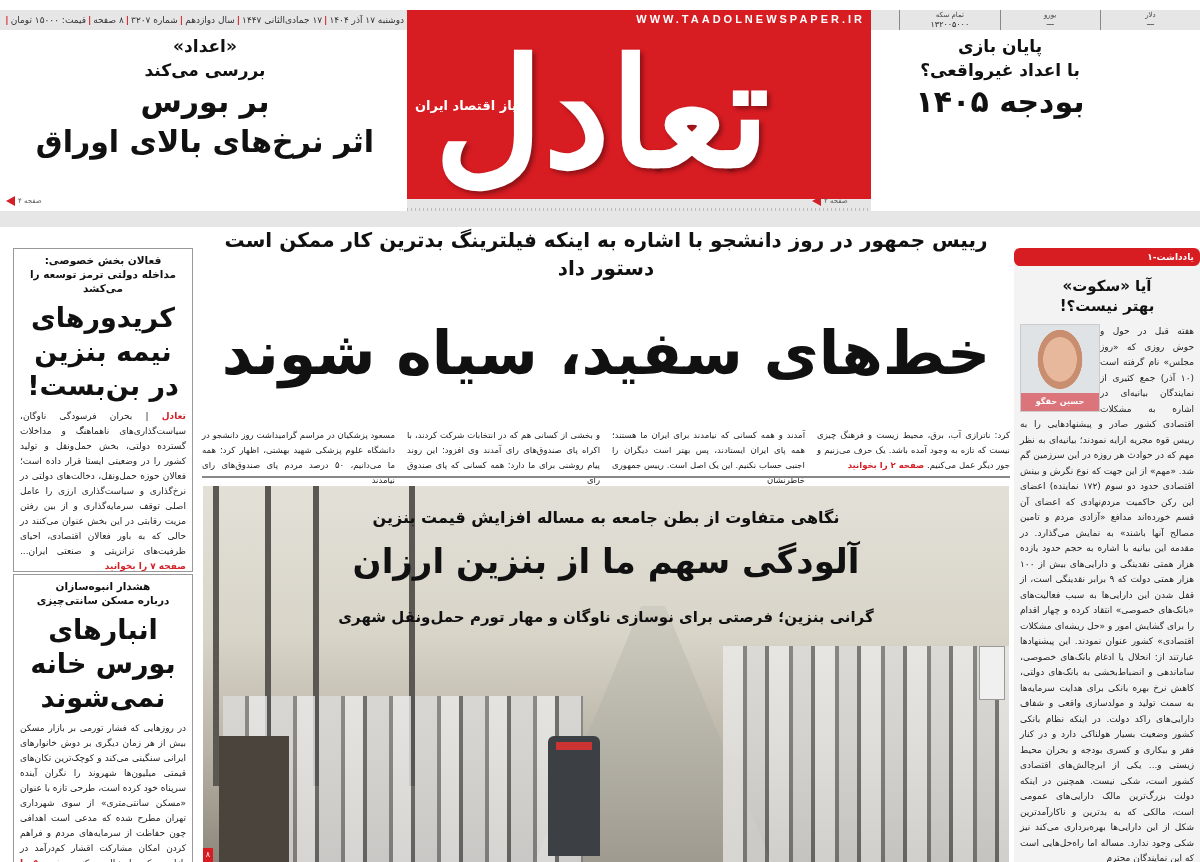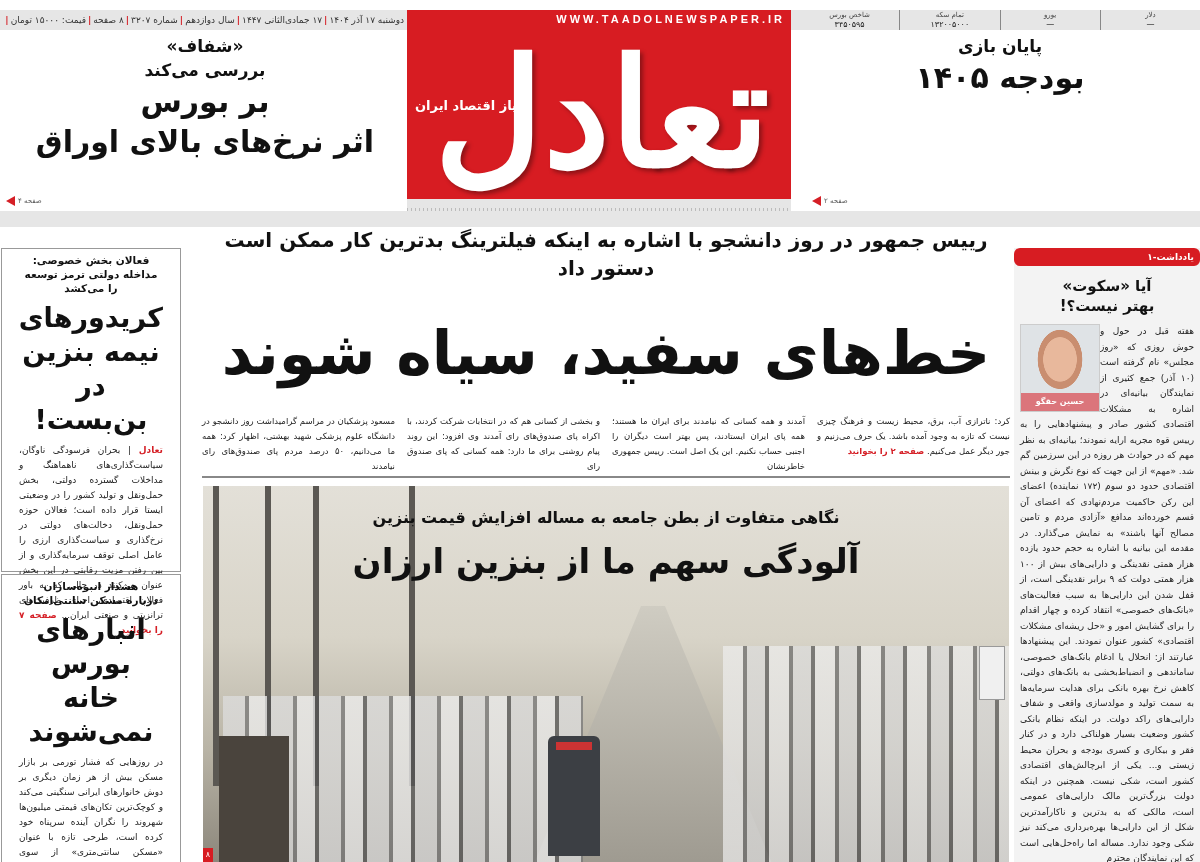--- a/index.html
+++ b/index.html
@@ -28,21 +28,21 @@
   }
   .market-cell {
     flex: 1; text-align: center; font-size: 7px; line-height: 9px; color: #444;
     border-left: 1px solid #888; padding-top: 1px;
   }
   .market-cell:last-child { border-left: none; }
   .market-cell .val { font-size: 8px; color: #222; }
 
   
   .masthead {
-    position: absolute; left: 407px; top: 10px; width: 384px; height: 205px;
+    position: absolute; left: 407px; top: 10px; width: 464px; height: 205px;
     background: #d71c22; overflow: hidden;
   }
   .masthead .url {
     position: absolute; right: 6px; top: 3px; color: #fff;
     font-family: "Liberation Sans", sans-serif; font-weight: bold;
     font-size: 11px; letter-spacing: 3px;
   }
   .masthead .logo {
     position: absolute; left: 20px; top: 18px; width: 350px; height: 180px;
     color: #fff; font-family: "DejaVu Serif", serif; font-weight: bold;
@@ -76,21 +76,21 @@
     border-right: 9px solid #d51f26;
   }
 
   
   .gray-band {
     position: absolute; left: 0; top: 211px; width: 1200px; height: 16px; background: #e6e6e6;
   }
 
   
   .left-col {
-    position: absolute; left: 1px; width: 180px; border: 1px solid #999; padding: 4px 17px;
+    position: absolute; left: 13px; width: 180px; border: 1px solid #999; padding: 4px 6px;
     direction: rtl; text-align: center;
   }
   .left-col.box1 { top: 248px; height: 324px; }
   .left-col.box2 { top: 574px; height: 288px; border-bottom: none; }
   .lc-kicker { font-size: 10.5px; font-weight: bold; line-height: 14px; }
   .lc-head { font-size: 27px; font-weight: bold; line-height: 34px; margin: 6px 0 6px; }
   .lc-body { font-size: 9px; line-height: 15px; text-align: justify; color: #222; }
   .lc-body .brand { color: #d51f26; font-weight: bold; }
   .lc-body .more { color: #d51f26; font-weight: bold; }
 
@@ -114,21 +114,21 @@
     background: rgba(215,28,34,0.55); color: #fff; font-size: 8px; font-weight: bold;
     text-align: center; line-height: 18px;
   }
   .note-body { font-size: 9px; line-height: 15.5px; padding: 0 6px; text-align: justify; color: #222; }
 
   
   .center { position: absolute; left: 202px; width: 808px; direction: rtl; text-align: center; }
   .supertitle { top: 226px; font-size: 20px; font-weight: bold; line-height: 28px; }
   .mainhead { top: 312px; font-size: 60px; font-weight: bold; line-height: 90px; top: 308px; }
   .lead-cols {
-    position: absolute; left: 202px; top: 414px; width: 808px; height: 60px;
+    position: absolute; left: 202px; top: 428px; width: 808px; height: 60px;
     display: flex; flex-direction: row-reverse; gap: 12px; direction: rtl;
   }
   .lead-col { flex: 1; font-size: 8.5px; line-height: 15px; text-align: justify; color: #222; }
   .lead-col .more { color: #d51f26; font-weight: bold; }
   .divider { position: absolute; left: 202px; top: 476px; width: 808px; height: 2px; background: #888; }
 
   
   .photo {
     position: absolute; left: 203px; top: 486px; width: 806px; height: 376px; overflow: hidden;
     background: linear-gradient(#e3e0d8 0%, #d8d4c8 40%, #b9b4a6 70%, #8c877c 100%);
@@ -193,32 +193,33 @@
 </div>
 
 <div class="masthead">
   <div class="url">WWW.TAADOLNEWSPAPER.IR</div>
   <div class="logo">تعادل</div>
   <div class="tagline">نیاز اقتصاد ایران</div>
   <div class="ruler"></div>
 </div>
 
 <div class="hdr-block hdr-left">
-  <div class="kicker">«شفاف»</div>
+  <div class="kicker">«اعداد»</div>
   <div class="kicker">بررسی می‌کند</div>
   <div class="big-head">بر بورس</div>
   <div class="big-head">اثر نرخ‌های بالای اوراق</div>
 </div>
 <div class="page-ref" style="left:6px; top:196px;">
   <span>صفحه ۴</span>
   <span class="tri"></span>
 </div>
 
 <div class="hdr-block hdr-right">
   <div class="kicker">پایان بازی</div>
+  <div class="kicker">با اعداد غیرواقعی؟</div>
   <div class="big-head">بودجه ۱۴۰۵</div>
 </div>
 <div class="page-ref" style="left:812px; top:196px;">
   <span>صفحه ۲</span>
   <span class="tri"></span>
 </div>
 
 <div class="gray-band"></div>
 
 <div class="left-col box1">
@@ -227,21 +228,21 @@
   <div class="lc-head">کریدورهای نیمه بنزین در بن‌بست!</div>
   <div class="lc-body">
     <span class="brand">تعادل</span> |
     <span>بحران فرسودگی ناوگان، سیاست‌گذاری‌های ناهماهنگ و مداخلات گسترده دولتی، بخش حمل‌ونقل و تولید کشور را در وضعیتی ایستا قرار داده است؛ فعالان حوزه حمل‌ونقل، دخالت‌های دولتی در نرخ‌گذاری و سیاست‌گذاری ارزی را عامل اصلی توقف سرمایه‌گذاری و از بین رفتن مزیت رقابتی در این بخش عنوان می‌کنند در حالی که به باور فعالان اقتصادی، احیای ظرفیت‌های ترانزیتی و صنعتی ایران...</span>
     <span class="more">صفحه ۷ را بخوانید</span>
   </div>
 </div>
 
 <div class="left-col box2">
   <div class="lc-kicker">هشدار انبوه‌سازان</div>
-  <div class="lc-kicker">درباره مسکن سانتی‌امکان</div>
+  <div class="lc-kicker">درباره مسکن سانتی‌چیزی</div>
   <div class="lc-head">انبارهای بورس خانه نمی‌شوند</div>
   <div class="lc-body">
     <span>در روزهایی که فشار تورمی بر بازار مسکن بیش از هر زمان دیگری بر دوش خانوارهای ایرانی سنگینی می‌کند و کوچک‌ترین تکان‌های قیمتی میلیون‌ها شهروند را نگران آینده سرپناه خود کرده است، طرحی تازه با عنوان «مسکن سانتی‌متری» از سوی شهرداری تهران مطرح شده که مدعی است اهدافی چون حفاظت از سرمایه‌های مردم و فراهم کردن امکان مشارکت اقشار کم‌درآمد در بازار مسکن را دنبال می‌کند.</span>
     <span class="more">صفحه ۵ را بخوانید</span>
   </div>
 </div>
 
 <div class="right-col">
   <div class="note-label">یادداشت-۱</div>
   <div class="note-title">
@@ -276,14 +277,15 @@
   <div class="road"></div>
   <div class="traffic-l"></div>
   <div class="traffic-r"></div>
   <div class="truck"></div>
   <div class="bus">
       <div class="sign"></div>
     </div>
   <div class="sign-board"></div>
   <div class="photo-text photo-kicker">نگاهی متفاوت از بطن جامعه به مساله افزایش قیمت بنزین</div>
   <div class="photo-text photo-head">آلودگی سهم ما از بنزین ارزان</div>
+  <div class="photo-text photo-sub">گرانی بنزین؛ فرصتی برای نوسازی ناوگان و مهار تورم حمل‌ونقل شهری</div>
 </div>
 <div class="page-mark">۸</div>
 
 </body></html>

